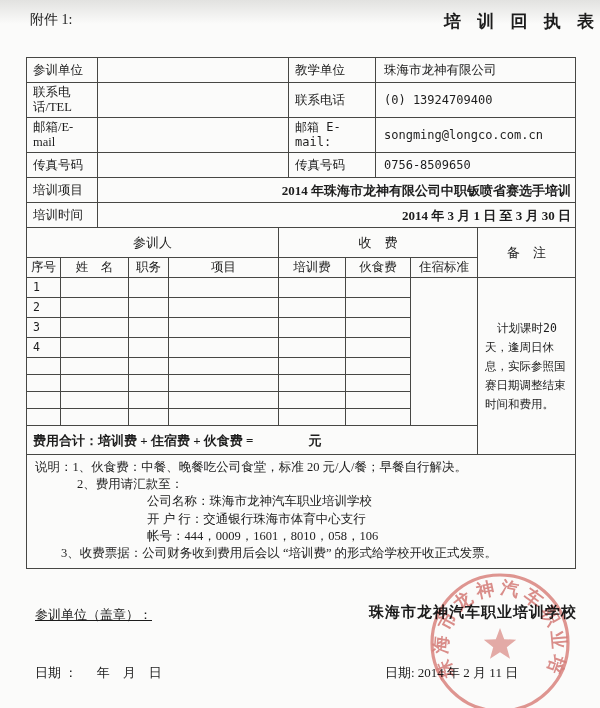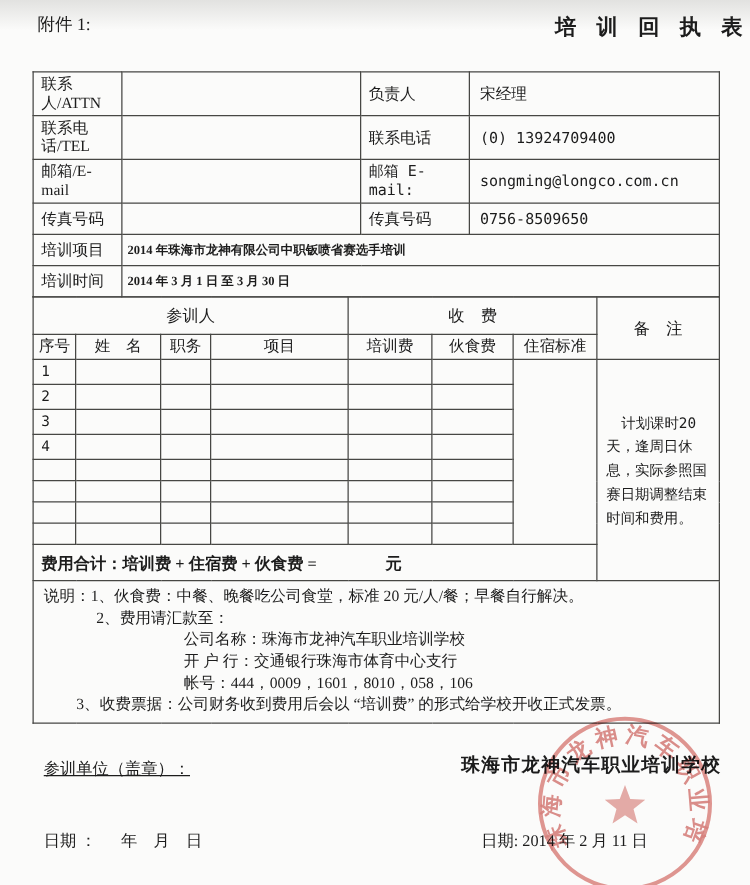--- a/index.html
+++ b/index.html
@@ -31,21 +31,21 @@
     font-size:12.5px; line-height:15px;
     padding:2px 4px; overflow:hidden;
     vertical-align:middle;
   }
   .t-info td { height:25px; }
   .t-info { border:1.5px solid #3d3d3a; }
   .t-part { border:1.5px solid #3d3d3a; margin-top:-1px; }
   .lbl { padding-left:6px; }
   .val { padding-left:8px; }
   .mono { font-family:"DejaVu Sans Mono","Liberation Mono",monospace; font-size:12px; }
-  .span-val { text-align:left; font-weight:bold; font-size:10px; }
+  .span-val { text-align:right; font-weight:bold; font-size:13px; }
   .ghead { text-align:center; font-size:13px; height:30px; }
   .chead { text-align:center; font-size:12.5px; height:19px;margin-left:15px; }
   .drow td { height:17px; font-family:"DejaVu Sans Mono","Liberation Mono",monospace; font-size:11.5px; }
   .drow .noc { padding-left:6px; }
   .remark-cell {
     font-size:12px; line-height:19px; padding:4px 7px;
     vertical-align:middle;
   }
   .remark-cell div { text-indent:12px; }
   .total-row td { height:29px; font-size:13px; font-weight:bold; padding-left:6px; }
@@ -80,25 +80,25 @@
 <div class="form-wrap">
 
   <table class="t-info">
     <colgroup>
         <col style="width:71px">
         <col style="width:191px">
         <col style="width:87px">
         <col style="width:200px">
       </colgroup>
     <tbody>
-    <tr>
-      <td class="lbl">联系人/ATTN</td>
-      <td class="val"></td>
-      <td class="lbl">负责人</td>
-      <td class="val">宋经理</td>
+        <tr>
+      <td class="lbl">参训单位</td>
+      <td class="val"></td>
+      <td class="lbl">教学单位</td>
+      <td class="val">珠海市龙神有限公司</td>
     </tr>
     <tr>
       <td class="lbl">联系电话/TEL</td>
       <td class="val"></td>
       <td class="lbl">联系电话</td>
       <td class="val mono">(0) 13924709400</td>
     </tr>
     <tr>
       <td class="lbl">邮箱/E-mail</td>
       <td class="val"></td>

